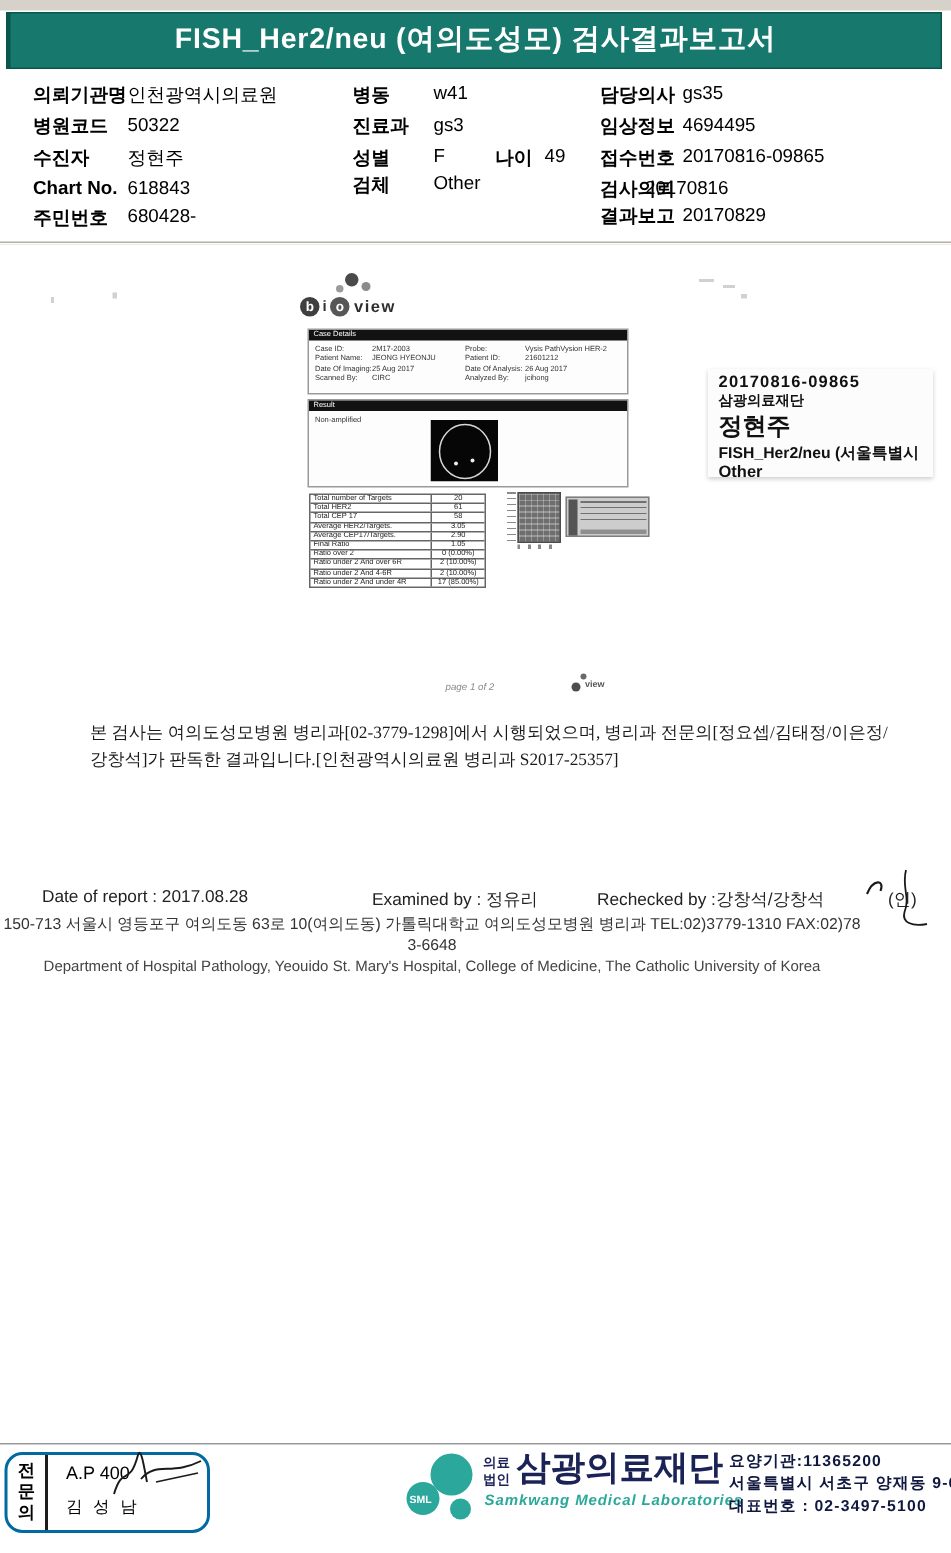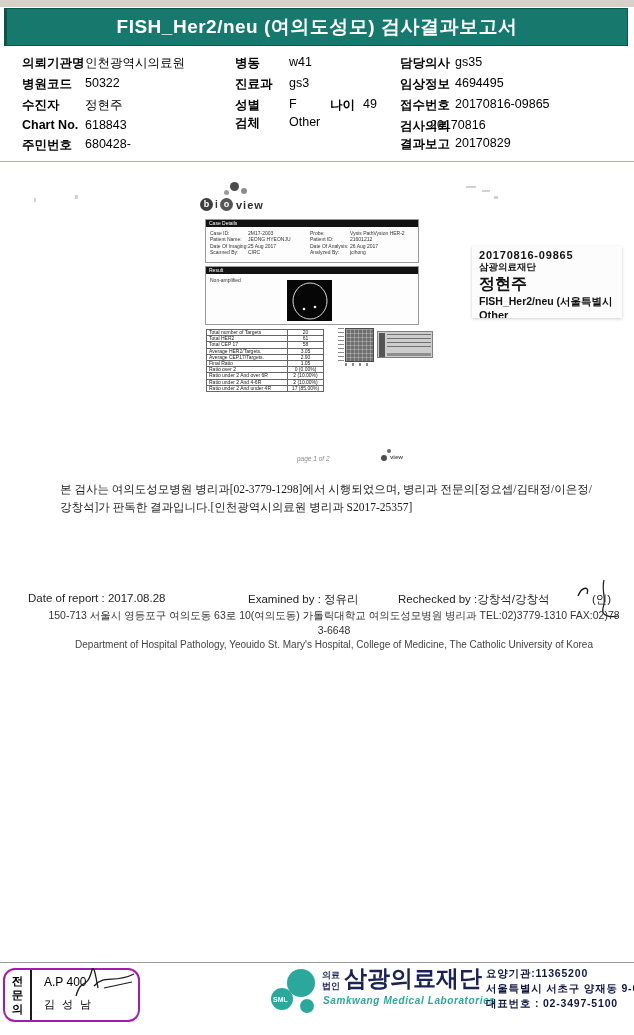--- a/index.html
+++ b/index.html
@@ -26,25 +26,25 @@
   .statrow{display:flex;border-top:1px solid #666;font-size:5px;line-height:5.2px;color:#222;}
   .statrow:first-child{border-top:none;}
   .statlabel{width:76px;border-right:1px solid #666;padding:0 2px;overflow:hidden;white-space:nowrap;}
   .statvalue{flex:1;text-align:center;white-space:nowrap;}
   .sticker{left:472px;top:246px;width:150px;height:72px;background:#fcfcfc;
            box-shadow:0 1px 3px rgba(0,0,0,.2);padding:3px 0 0 7px;box-sizing:border-box;overflow:hidden;}
   .sticker div{font-weight:bold;white-space:nowrap;color:#111;}
   .notes{left:60px;top:481px;width:562px;font-family:"Liberation Serif","DejaVu Serif",serif;
          font-size:11.5px;line-height:17.5px;color:#1a1a1a;}
   .signoff{font-size:11.5px;color:#222;white-space:nowrap;}
-  .addr{left:0;width:576px;text-align:center;font-size:10.5px;color:#333;white-space:nowrap;margin-left:46px;}
+  .addr{left:0;width:576px;text-align:center;font-size:10.5px;color:#333;white-space:nowrap;}
 
   
   .bottom-divider{left:0;top:962px;width:634px;height:1px;background:#9a9a9a;}
-  .stampbox{left:3px;top:968px;width:137px;height:54px;border:2px solid #a21caf;border-radius:12px;
+  .stampbox{left:3px;top:968px;width:137px;height:54px;border:2px solid #0369a1;border-radius:12px;
             box-sizing:border-box;display:flex;}
   .stamp-role-cell{width:25px;border-right:2px solid #1c1c1c;display:flex;align-items:center;justify-content:center;}
   .stamp-role{width:13px;word-break:break-all;font-size:11.5px;line-height:14px;font-weight:bold;text-align:center;}
   .navy{color:#1b2256;}
   .teal{color:#2ba89b;font-style:italic;}
   .contact-line{font-size:10.5px;font-weight:600;color:#101840;letter-spacing:.8px;white-space:nowrap;}
   .speck{position:absolute;background:#b8b8b8;opacity:.65;}
 </style>
 </head>
 <body>

